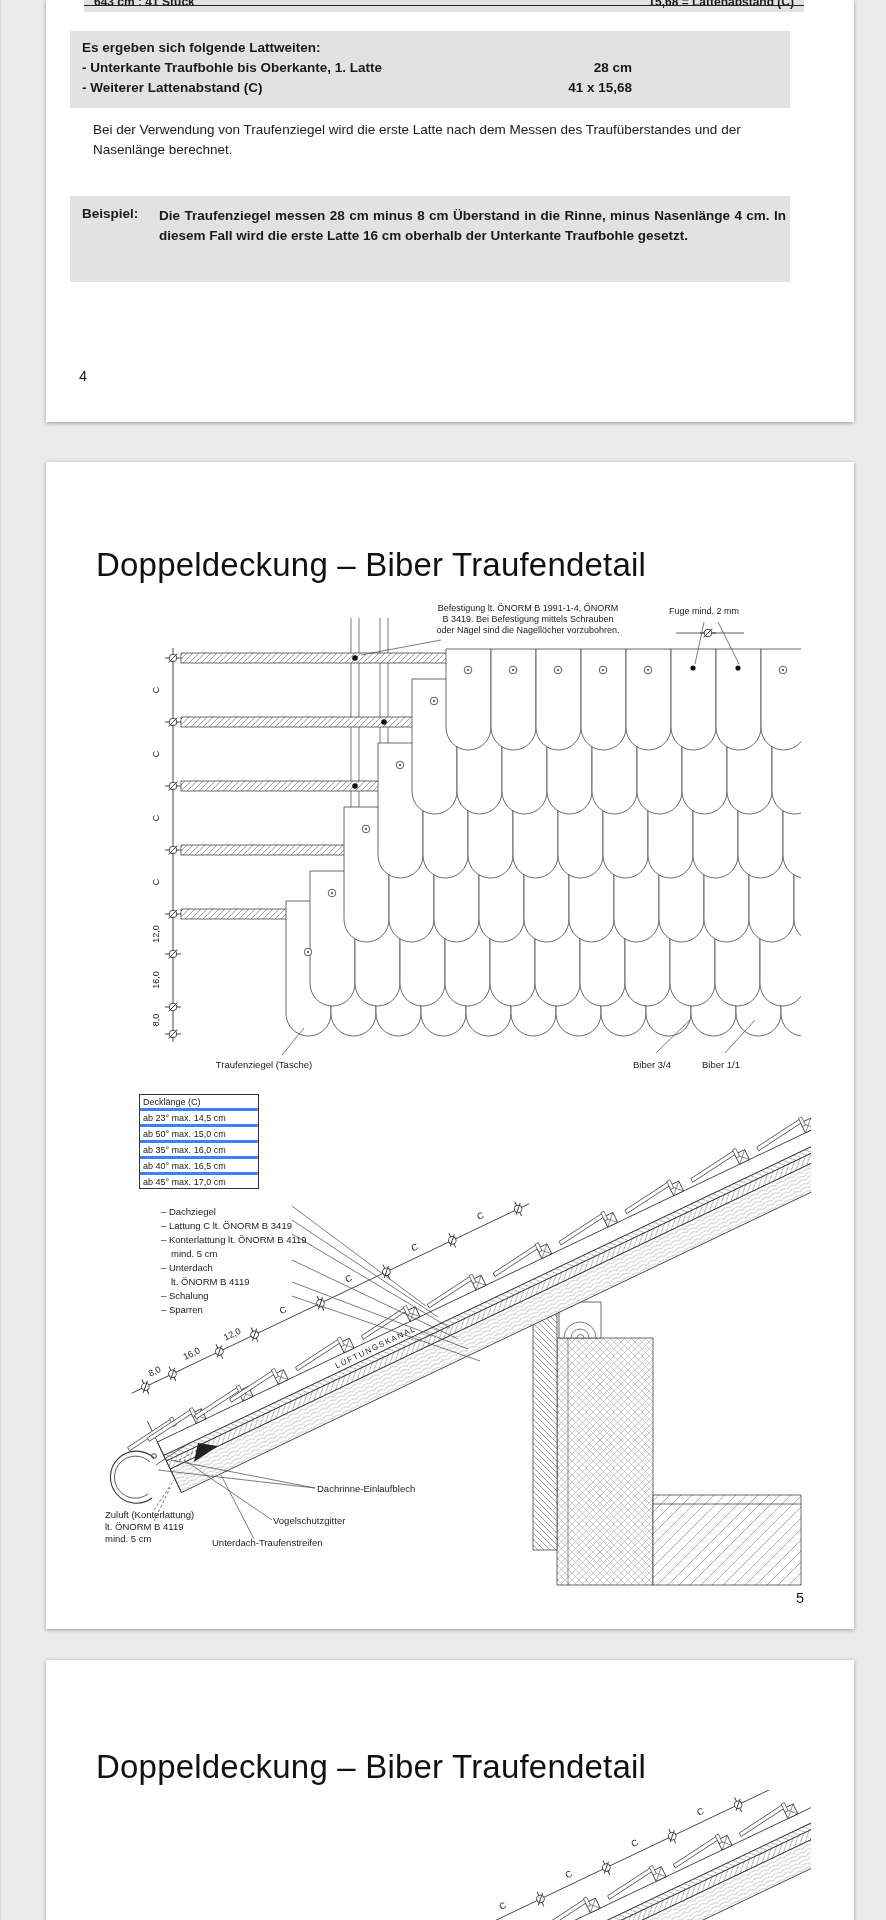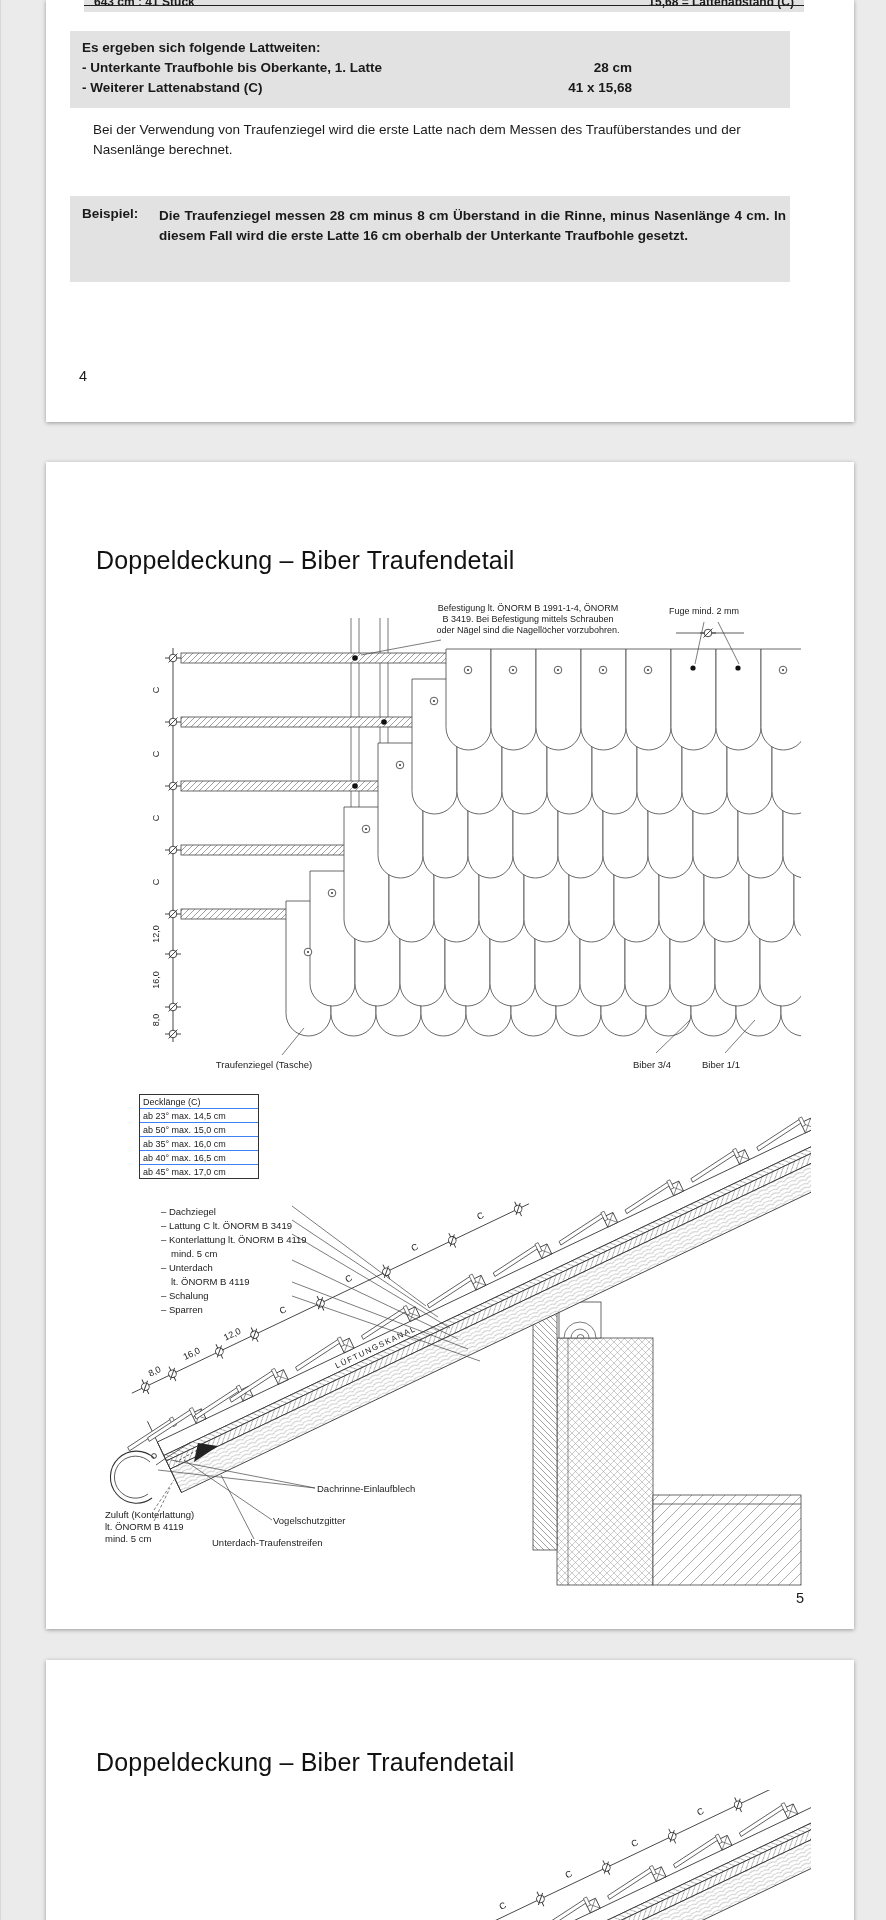--- a/index.html
+++ b/index.html
@@ -19,24 +19,24 @@
   .gb-title{padding:9px 0 0 12px;font-weight:700}
   .gb-row{position:relative;padding:5px 0 0 12px;font-weight:700}
   .gb-val{position:absolute;left:432px;top:5px;width:130px;text-align:right}
   .para{left:47px;top:120px;width:690px;font-size:13.5px;line-height:20px;margin:0}
   .bsp{top:196px;height:86px}
   .bsp-label{position:absolute;left:12px;top:10px;font-size:13.5px}
   .bsp-text{margin-left:89px;margin-right:4px;padding-top:10px;text-align:justify;
             font-size:13.5px;line-height:20px;font-weight:700}
   .pnum{font-size:14.5px}
   
-  .title{font-size:25px;font-weight:400;letter-spacing:.2px;color:#111;white-space:nowrap}
+  .title{font-size:33px;font-weight:400;letter-spacing:.2px;color:#111;white-space:nowrap}
   .dtable{position:absolute;left:93px;top:632px;width:118px;border:1px solid #333;background:#fff;font-size: 9px}
   .dtable div{padding:1.5px 3px}
-  .dtable .tr{border-top:1px solid #3b82f6}
+  .dtable .tr{border-top:3px solid #3b82f6}
   .legend{position:absolute;left:115px;top:743px;width:195px;font-size:9.5px;line-height:14px}
   .legend .ind{padding-left:10px}
 </style>
 </head>
 <body>
 
 <div class="page" id="p4" style="top:0;height:422px">
   <div class="a calcstrip">
     <span class="calc-l">643 cm : 41 Stück</span>
     <span class="calc-r">15,68 = Lattenabstand (C)</span>

